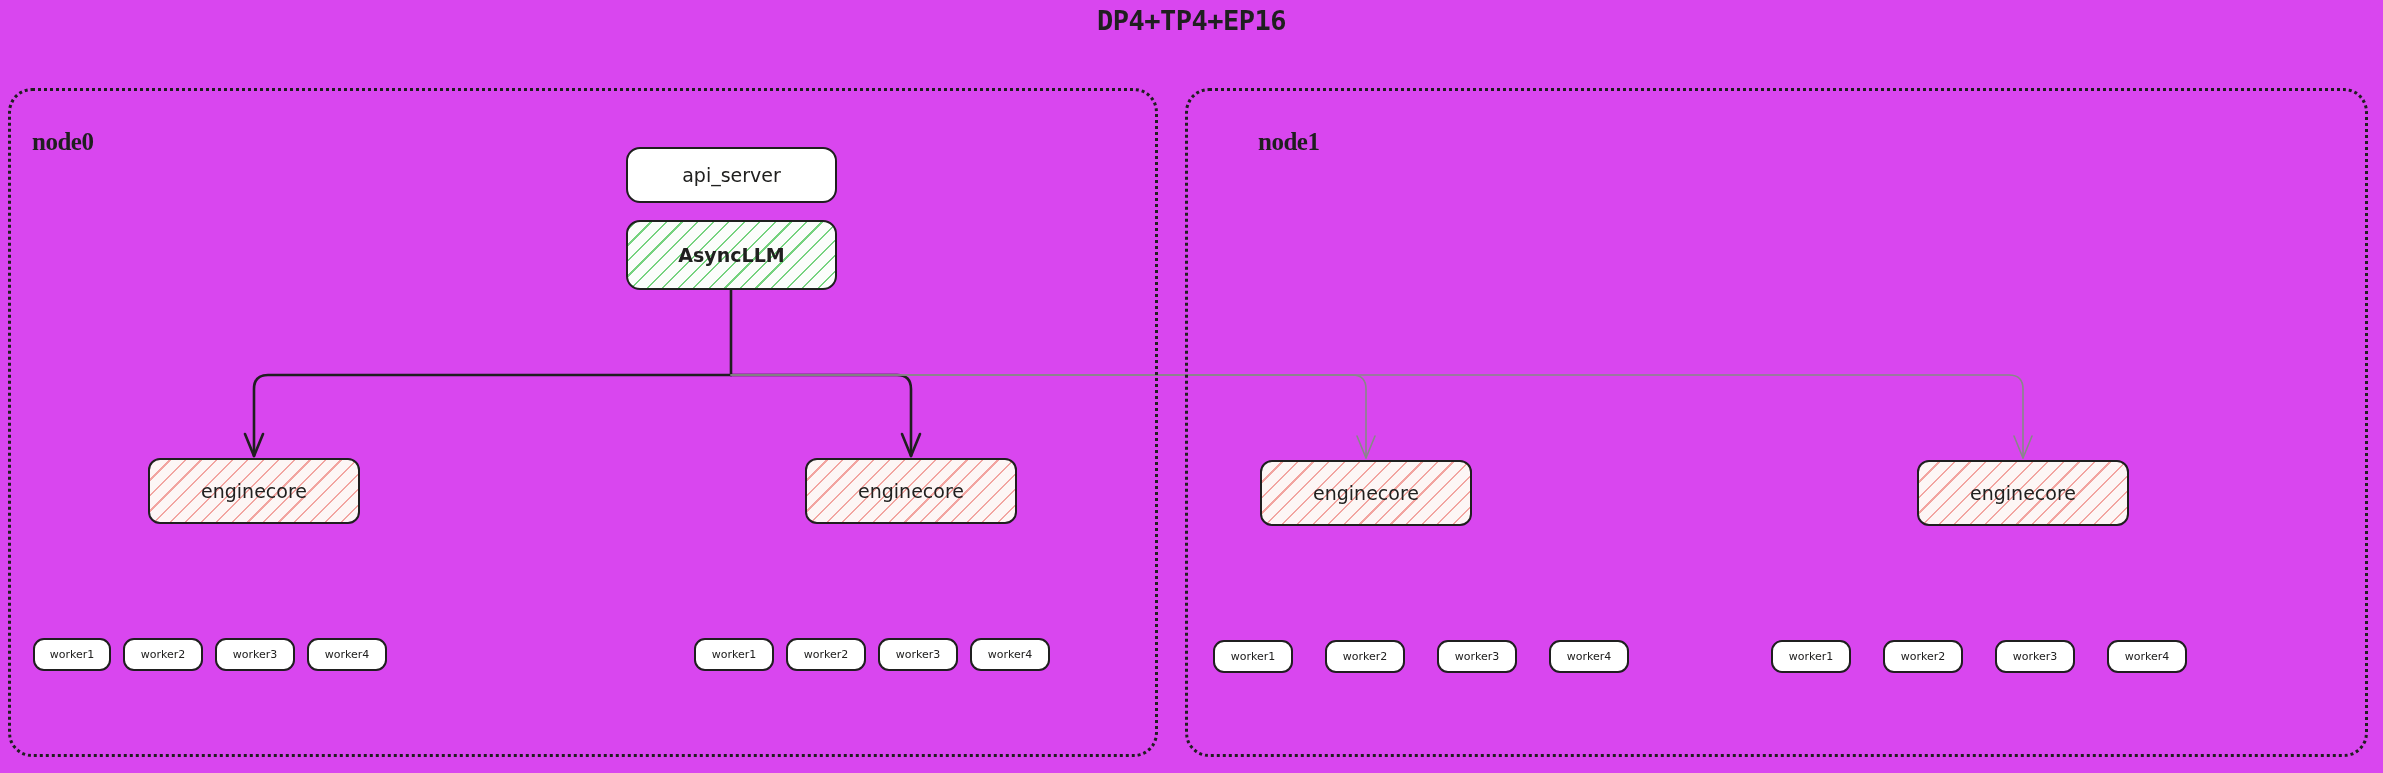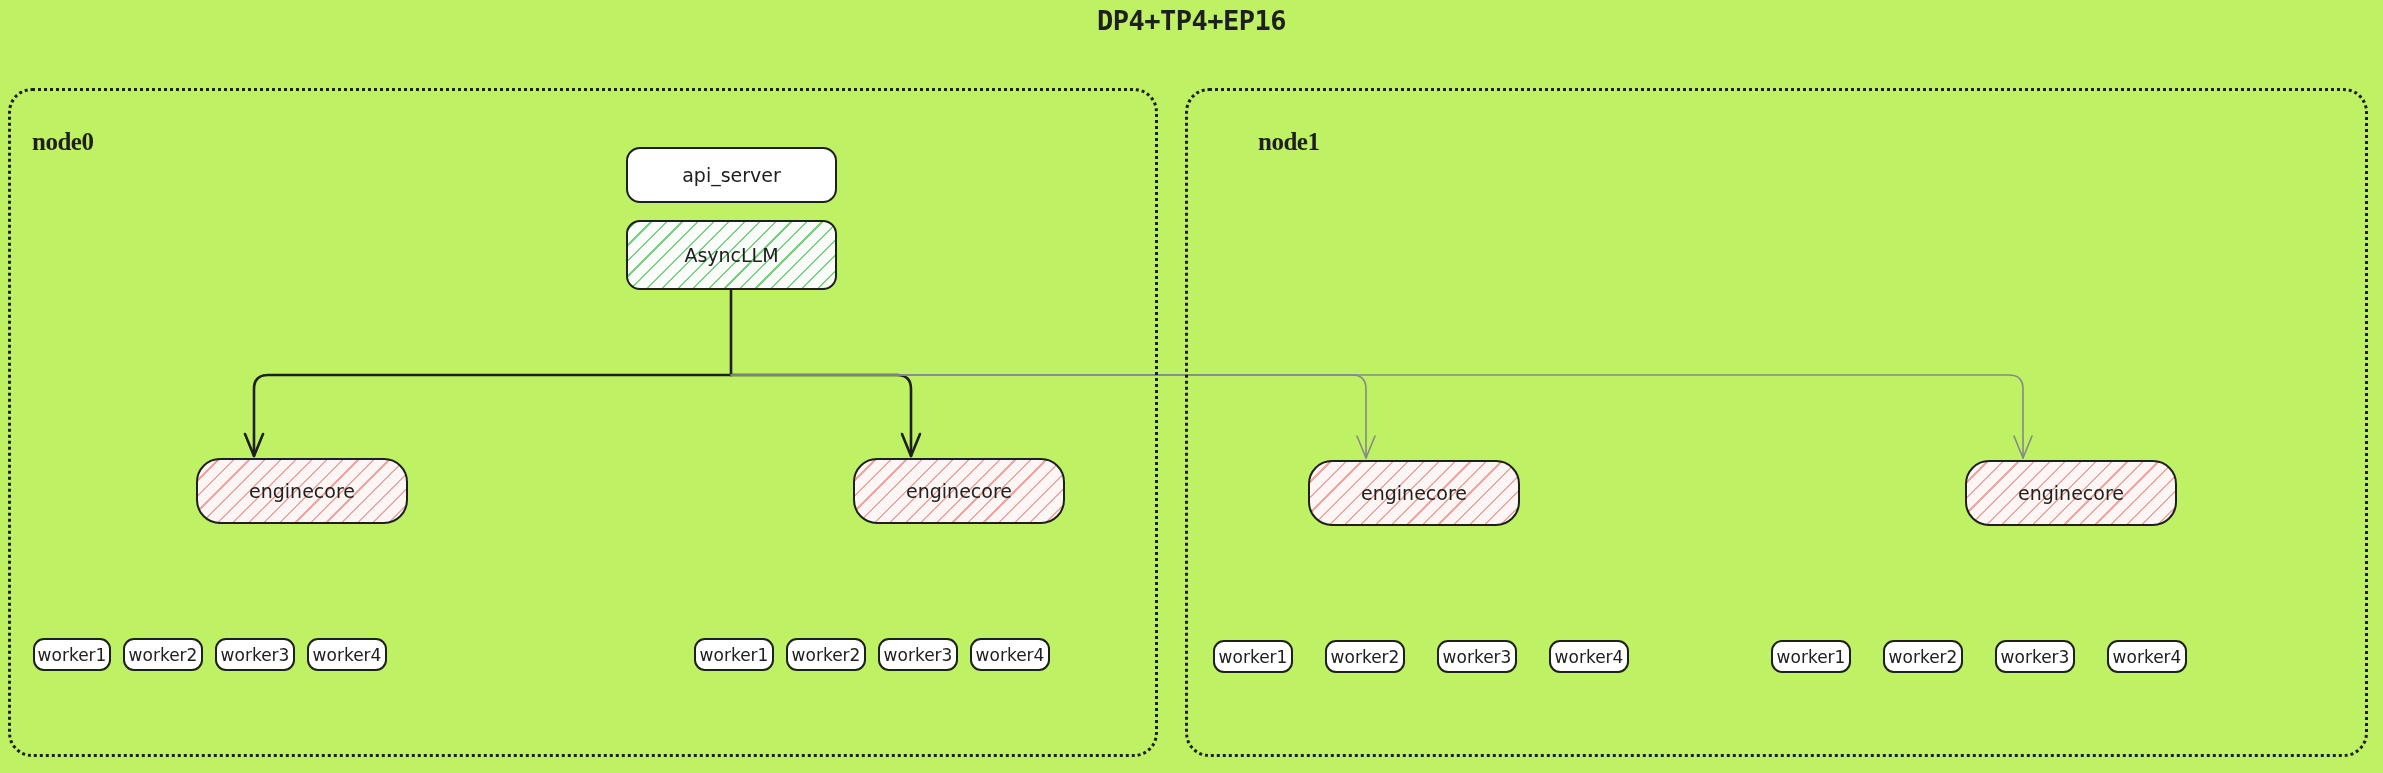--- a/index.html
+++ b/index.html
@@ -7,21 +7,21 @@
     padding: 0;
     background: #ffffff;
   }
   body {
     font-family: "DejaVu Sans", sans-serif;
   }
   #stage {
     position: relative;
     width: 2383px;
     height: 773px;
-    background: #bef264;
+    background: #d946ef;
     overflow: hidden;
   }
 
   
   .diagram-title {
     position: absolute;
     left: 0;
     top: 5px;
     width: 2383px;
     text-align: center;
@@ -78,38 +78,37 @@
       -45deg,
       rgba(110, 208, 120, 0.95) 0px,
       rgba(110, 208, 120, 0.95) 1.6px,
       rgba(255,255,255,0) 1.6px,
       rgba(255,255,255,0) 11px
     );
   }
 
   .box-hatch-red {
     border: 2.5px solid #1f1f1f;
-    border-radius: 24px;
+    border-radius: 12px;
     font-size: 19px;
     background-color: #fdf6f5;
     background-image: repeating-linear-gradient(
       -45deg,
       rgba(240, 150, 145, 0.85) 0px,
       rgba(240, 150, 145, 0.85) 1.6px,
       rgba(255,255,255,0) 1.6px,
       rgba(255,255,255,0) 11px
     );
-    margin-left: 48px;
   }
 
   .box-worker {
     background: #ffffff;
     border: 2.2px solid #1f1f1f;
     border-radius: 11px;
-    font-size: 17px;
+    font-size: 11px;
     height: 33px;
   }
 
   
   #connectors {
     position: absolute;
     left: 0;
     top: 0;
     width: 2383px;
     height: 773px;
@@ -136,21 +135,21 @@
     </svg>
 
   <div id="nodes-layer">
       <div class="node-box" style="left: 8px; top: 88px; width: 1150px; height: 669px;"></div>
       <div class="node-label" style="left: 32px; top: 128px;">node0</div>
       <div class="node-box" style="left: 1185px; top: 88px; width: 1183px; height: 669px;"></div>
       <div class="node-label" style="left: 1258px; top: 128px;">node1</div>
     </div>
   <div id="boxes-layer">
       <div class="box box-plain" style="left: 626px; top: 147px; width: 211px; height: 56px;">api_server</div>
-      <div class="box box-hatch-green" style="left: 626px; top: 220px; width: 211px; height: 70px;">AsyncLLM</div>
+      <div class="box box-hatch-green" style="left: 626px; top: 220px; width: 211px; height: 70px; font-weight: bold;">AsyncLLM</div>
       <div class="box box-hatch-red" style="left: 148px; top: 458px; width: 212px; height: 66px;">enginecore</div>
       <div class="box box-hatch-red" style="left: 805px; top: 458px; width: 212px; height: 66px;">enginecore</div>
       <div class="box box-hatch-red" style="left: 1260px; top: 460px; width: 212px; height: 66px;">enginecore</div>
       <div class="box box-hatch-red" style="left: 1917px; top: 460px; width: 212px; height: 66px;">enginecore</div>
       <div class="box box-worker" style="left: 33px; top: 638px; width: 78px;">worker1</div>
       <div class="box box-worker" style="left: 123px; top: 638px; width: 80px;">worker2</div>
       <div class="box box-worker" style="left: 215px; top: 638px; width: 80px;">worker3</div>
       <div class="box box-worker" style="left: 307px; top: 638px; width: 80px;">worker4</div>
       <div class="box box-worker" style="left: 694px; top: 638px; width: 80px;">worker1</div>
       <div class="box box-worker" style="left: 786px; top: 638px; width: 80px;">worker2</div>

